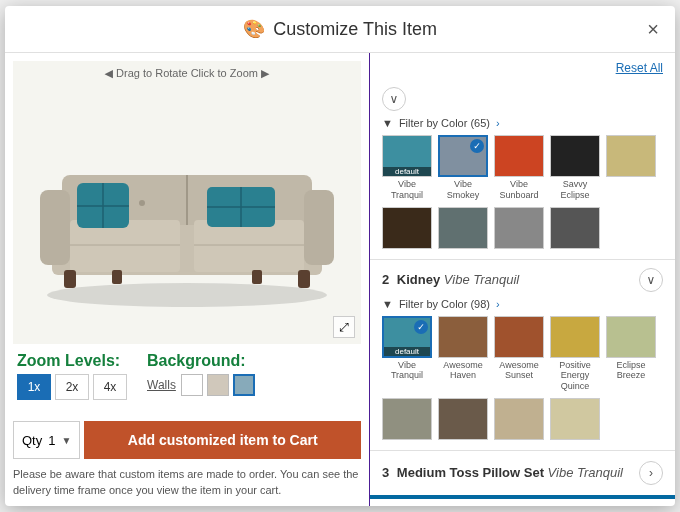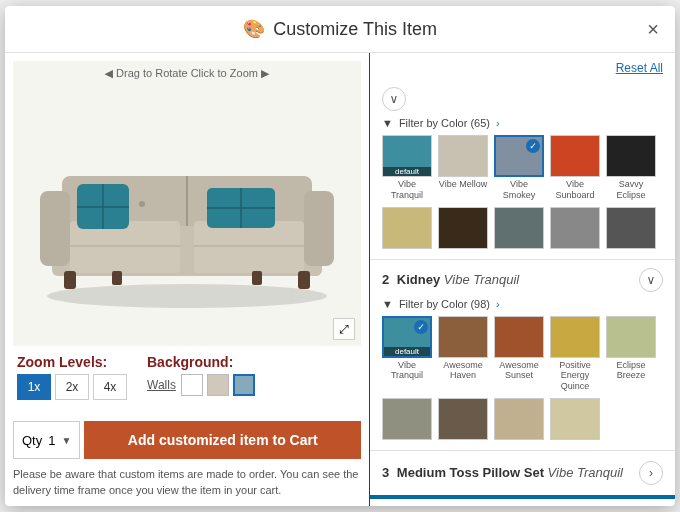--- a/index.html
+++ b/index.html
@@ -105,23 +105,23 @@
       gap: 20px;
       margin-top: 8px;
       padding: 0 4px;
     }
     .zoom-section, .bg-section {
       display: flex;
       flex-direction: column;
       gap: 4px;
     }
     .section-label {
-      font-size: 14px;
+      font-size: 16px;
       font-weight: bold;
-      color: #7f1d1d;
+      color: #15803d;
     }
     .zoom-buttons {
       display: flex;
       gap: 4px;
     }
     .zoom-btn {
       width: 34px;
       height: 26px;
       border: 1px solid #ccc;
       background: #fff;
@@ -469,24 +469,20 @@
         </div>
         <div class="swatches-grid">
 
           <div class="swatch-item">
             <div class="swatch-box" style="background:#3d8fa0;">
               <div class="swatch-default-badge">default</div>
             </div>
             <span class="swatch-name">Vibe Tranquil</span>
           </div>
 
-          <div class="swatch-item">
-            <div class="swatch-box" style="background:#c8c0b0;"></div>
-            <span class="swatch-name">Vibe Mellow</span>
-          </div>
 
           <div class="swatch-item">
             <div class="swatch-box selected-swatch" style="background:#8090a0;">
               <div class="swatch-check">✓</div>
             </div>
             <span class="swatch-name">Vibe Smokey</span>
           </div>
 
           <div class="swatch-item">
             <div class="swatch-box" style="background:#cc4422;"></div>

